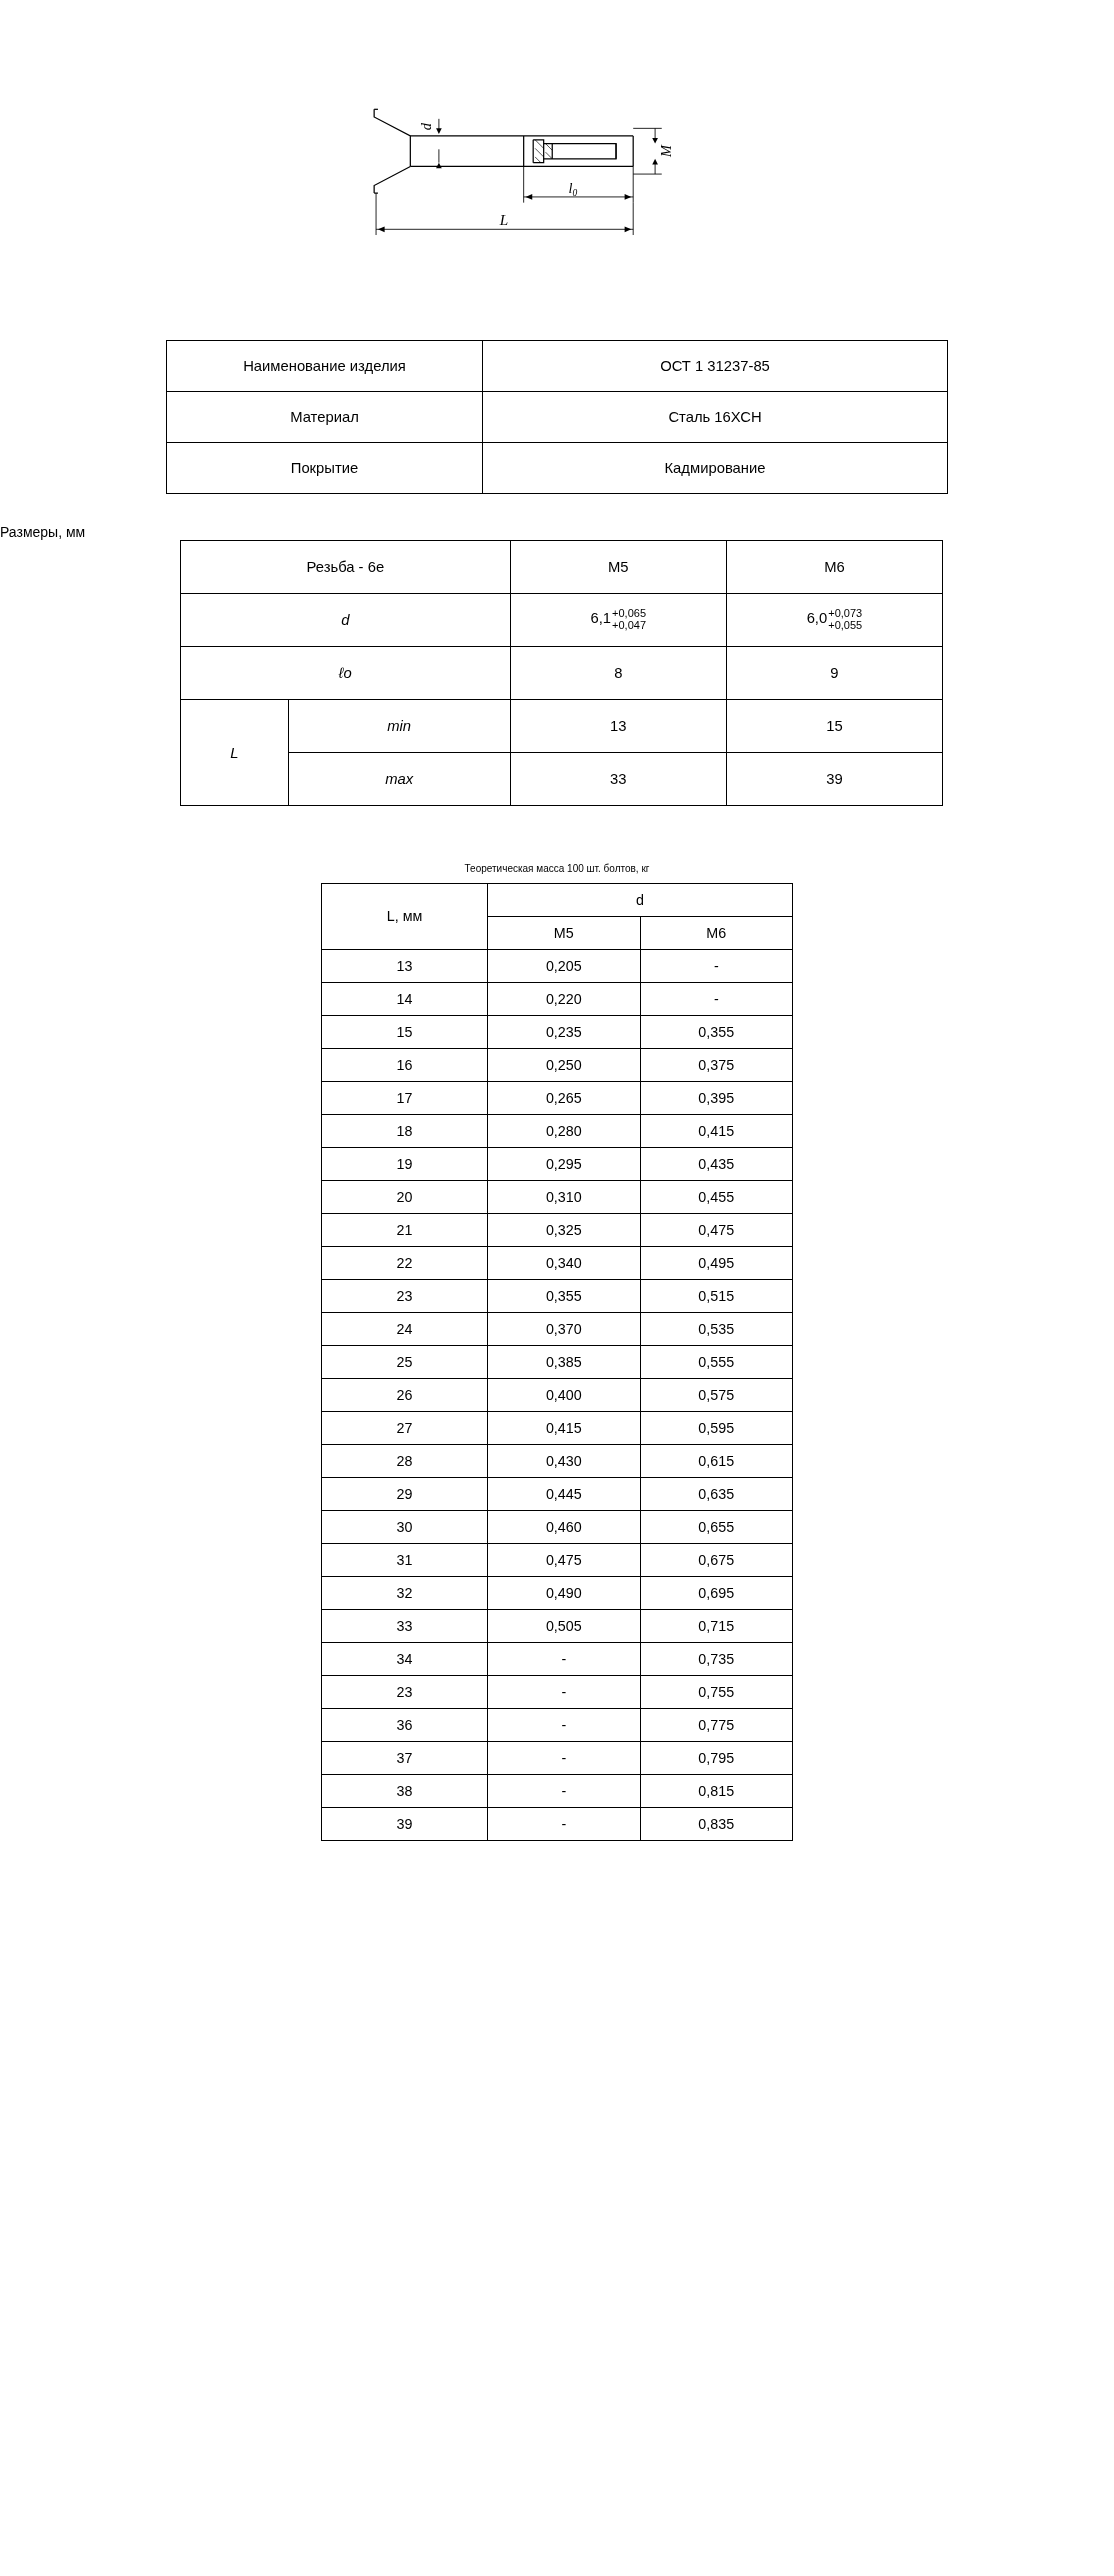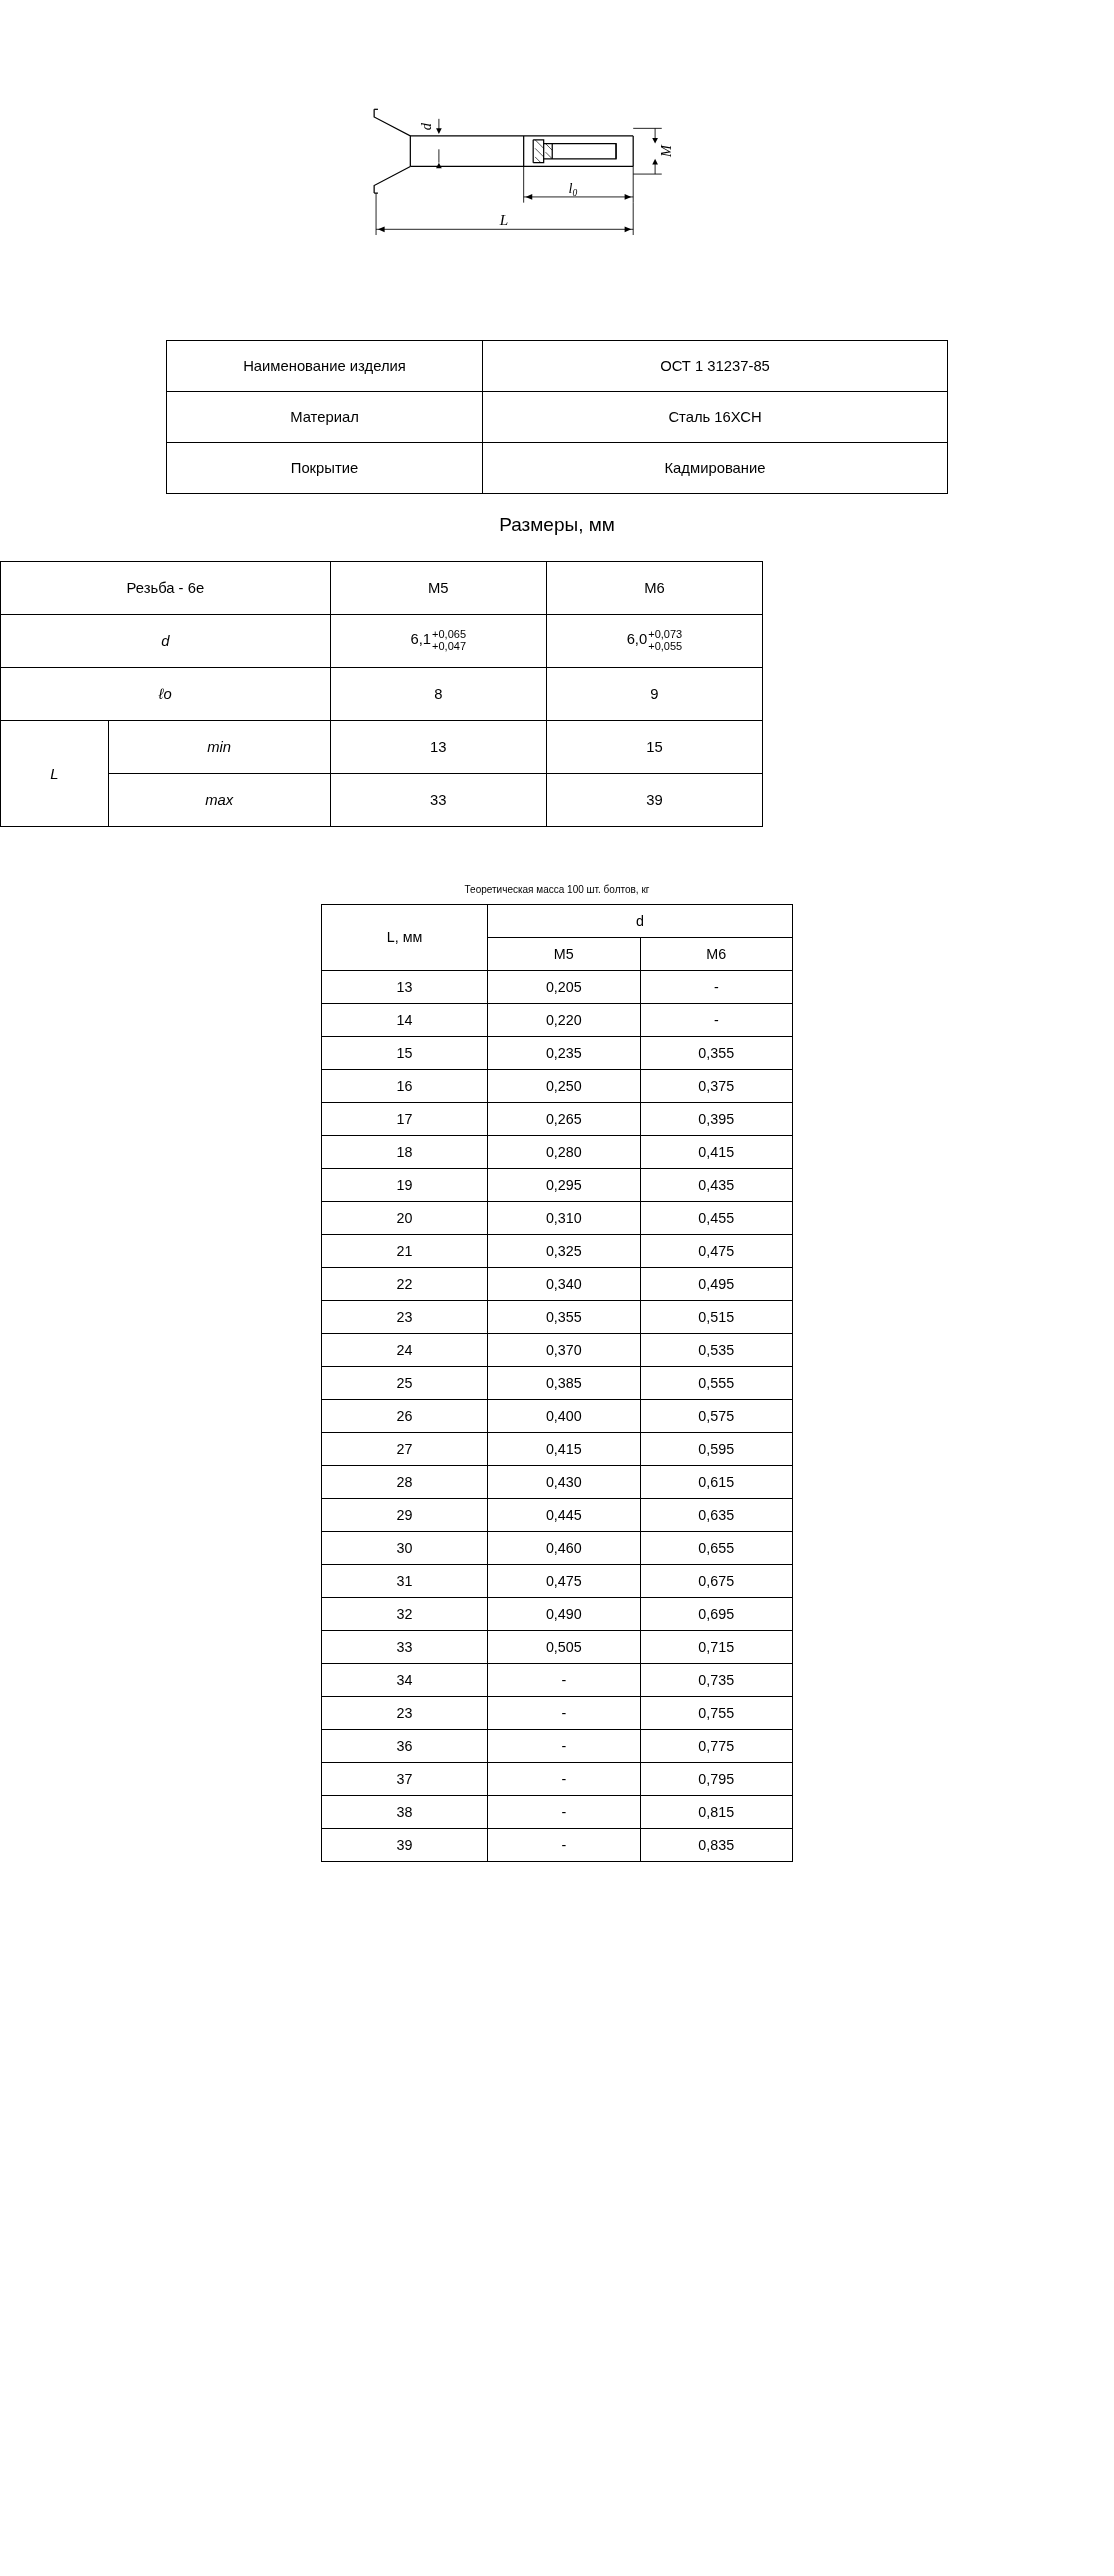--- a/index.html
+++ b/index.html
@@ -70,27 +70,29 @@
   }
   .info-table td {
     height: 50px;
   }
   .info-table td.left {
     width: 315px;
   }
 
   
   .dims-caption {
-    text-align: center;
-    font-size: 19px;
-    margin-top: 20px;
+    text-align: left;
+    font-size: 14px;
+    margin-top: 30px;
   }
   .dims-wrap {
-    margin-top: 25px;
+    margin-top: 0;
     display: flex;
+    justify-content: center;
+    padding-left: 9px;
   }
   .dims-table {
     width: 763px;
   }
   .dims-table td {
     height: 52px;
   }
   .dims-table td.lbl-wide {
     width: 329px;
   }

